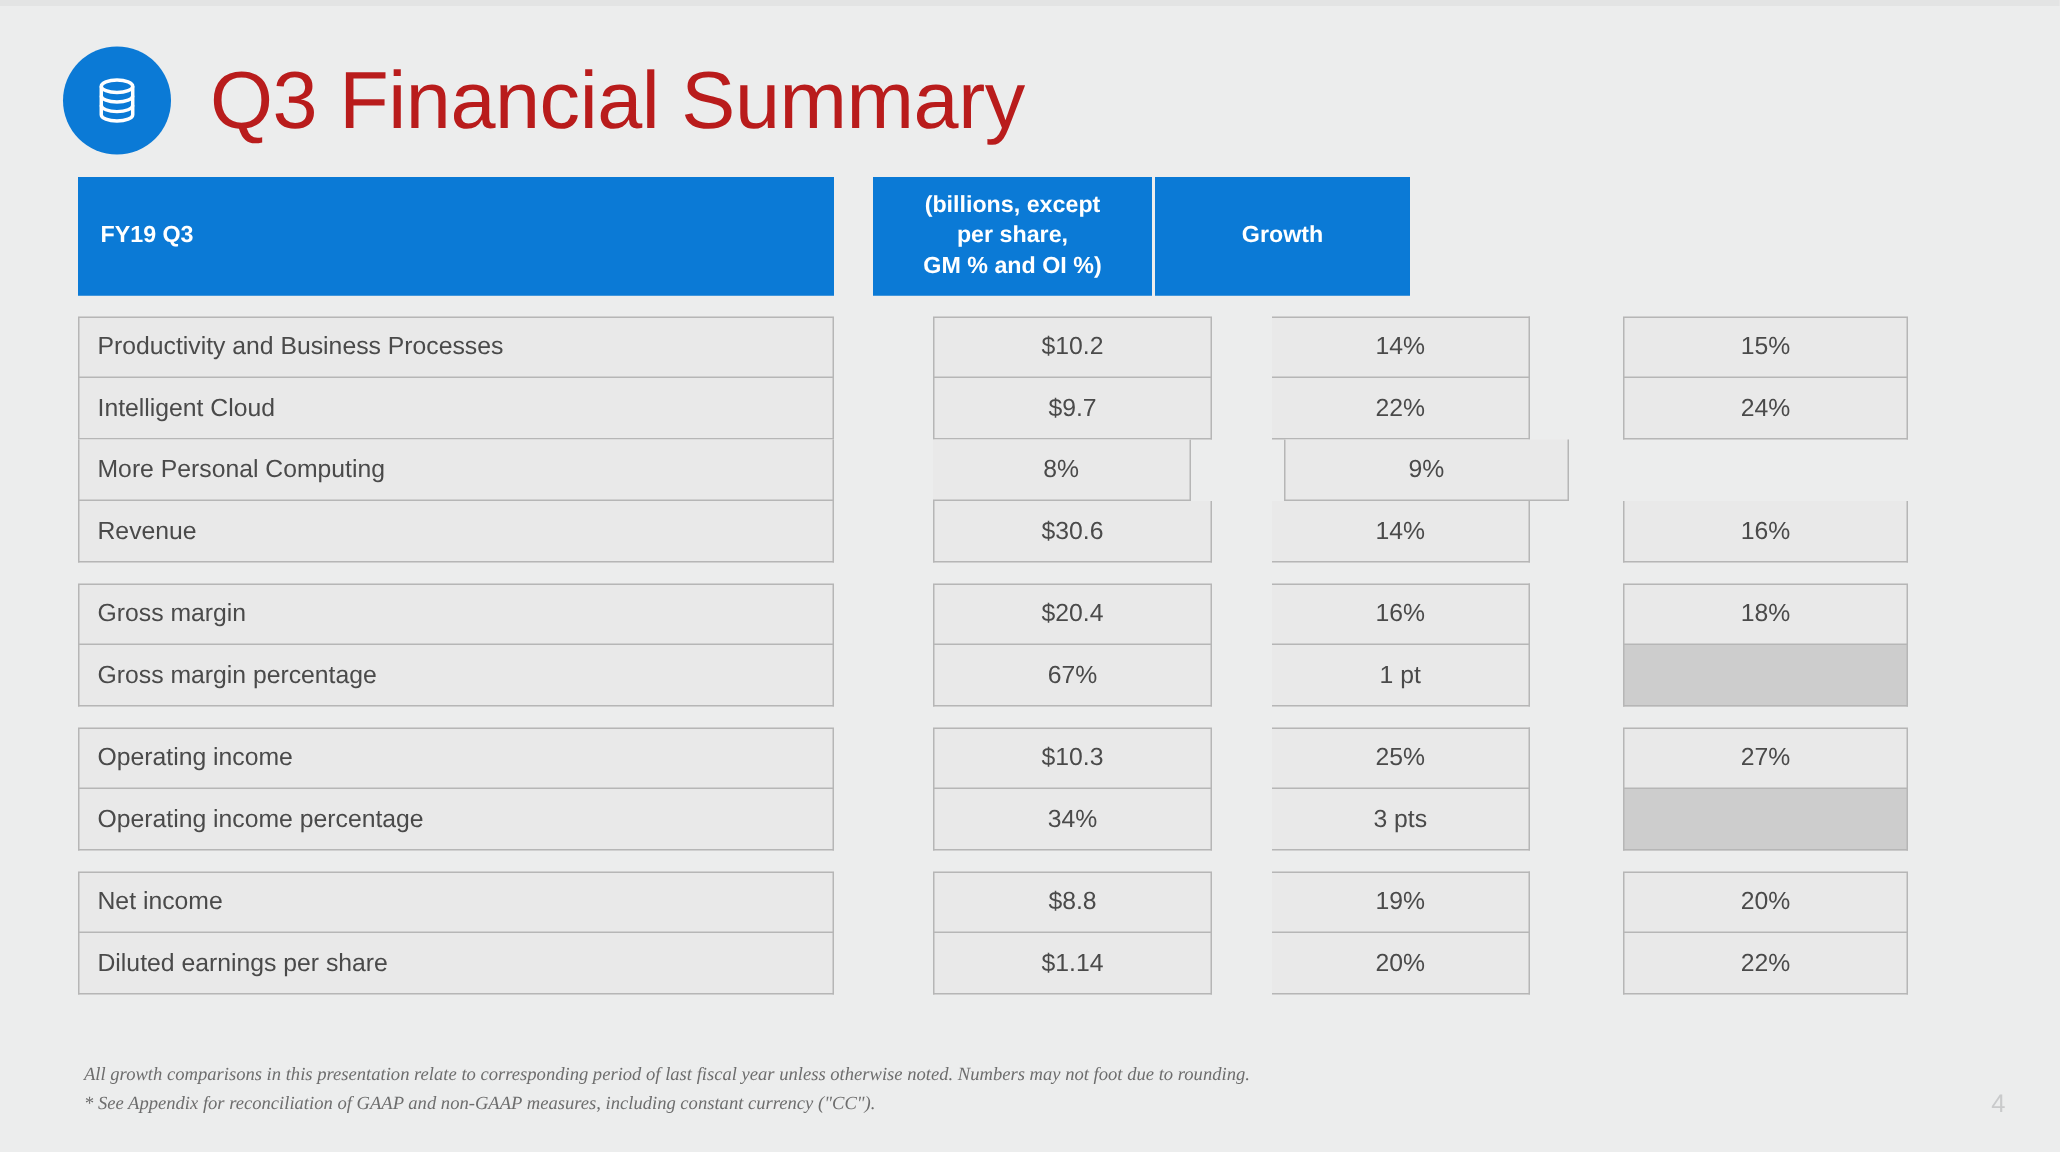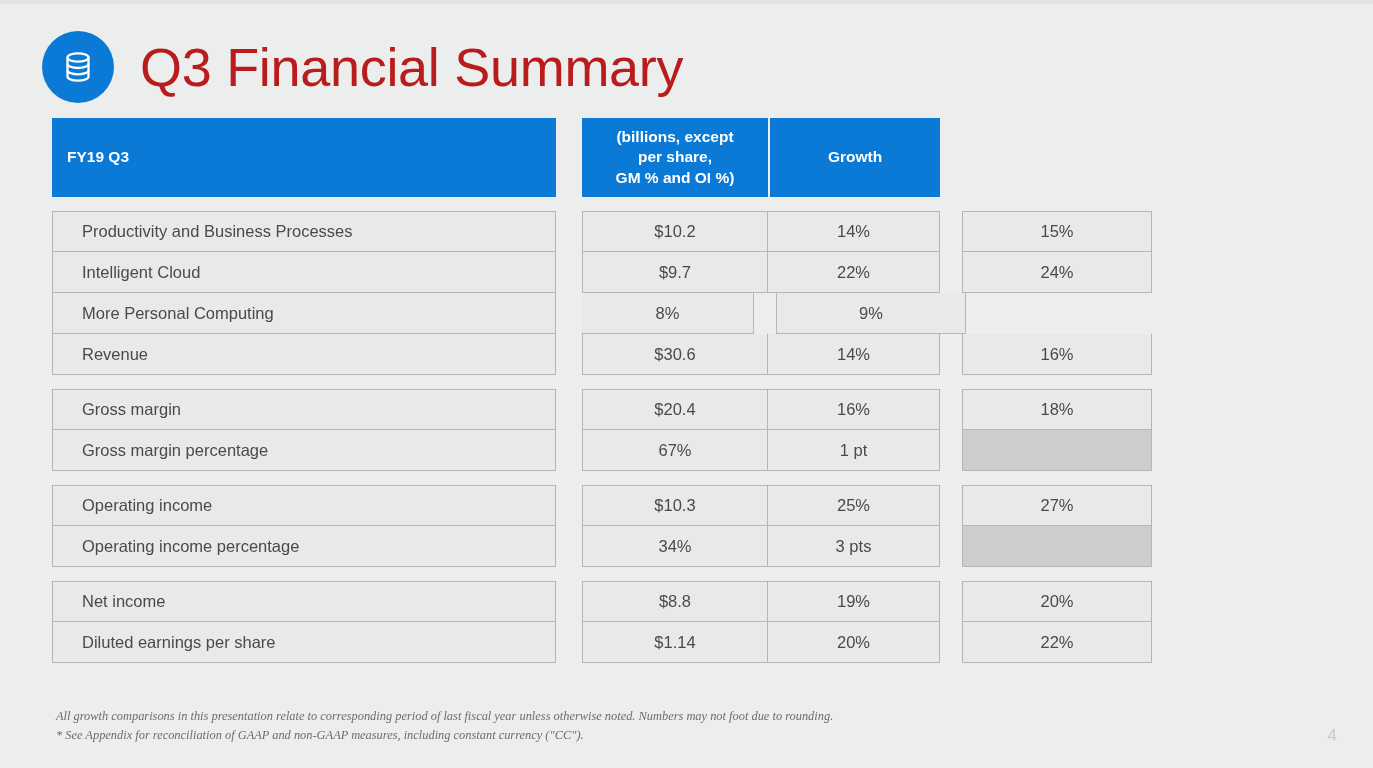--- a/index.html
+++ b/index.html
@@ -120,25 +120,26 @@
     box-sizing: border-box;
     height: 41px;
     display: flex;
     align-items: center;
     font-size: 16.5px;
     color: #4a4a4a;
     line-height: 1;
   }
   .cell.label {
     justify-content: flex-start;
-    padding-left: 29px;
+    padding-left: 12px;
   }
   .cell.label.indent { }
   .cell.num {
     justify-content: center;
+    margin-left: 40px;
   }
   .cell.shaded {
     background: #cdcdcd;
   }
   .spacer {
     background: transparent;
     border: none;
   }
 
   

